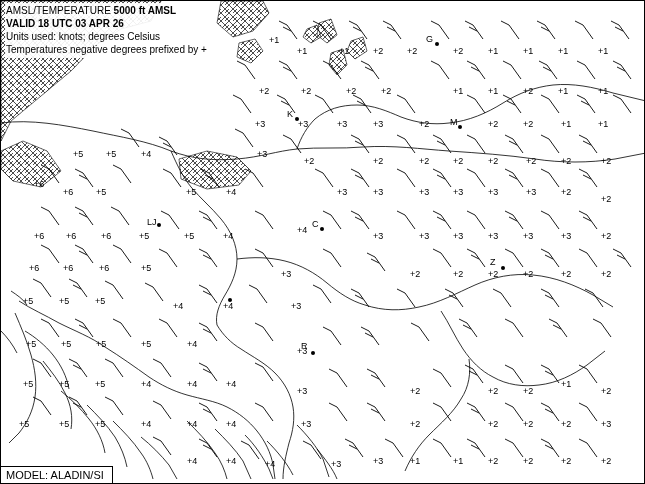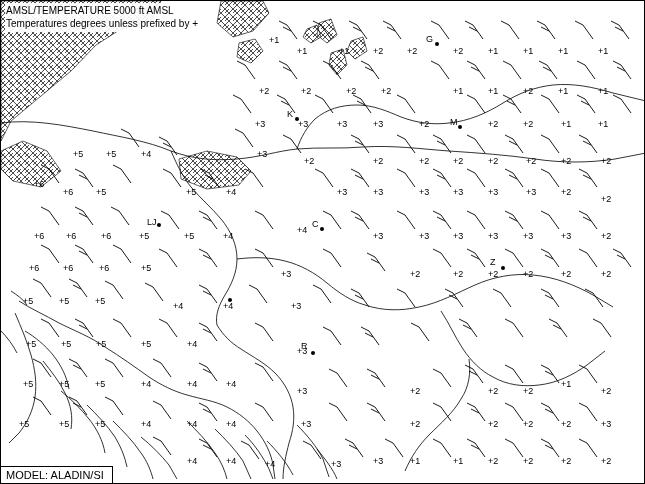--- a/index.html
+++ b/index.html
@@ -30,21 +30,21 @@
     top: 2px;
     font-size: 10px;
     line-height: 13px;
     color: #000;
     background: rgba(255,255,255,0.92);
     padding: 1px 3px 2px 1px;
     z-index: 20;
     white-space: nowrap;
   }
   .hdr div { white-space: nowrap; }
-  .hdr .b { font-weight: normal; }
+  .hdr .b { font-weight: bold; }
   .footer {
     position: absolute;
     left: 0;
     bottom: 0;
     font-size: 11px;
     color: #000;
     background: #fff;
     border-top: 1px solid #000;
     border-right: 1px solid #000;
     padding: 2px 8px 2px 5px;
@@ -784,21 +784,23 @@
         </g>
       <g>
           <path d="M586,442 L596,456"></path>
           <path d="M586,442 L578,438"></path>
         </g>
     </g>
   </svg>
 
   <div class="hdr">
     <div><span>AMSL/TEMPERATURE </span><span class="b">5000 ft AMSL</span></div>
-    <div>Temperatures degrees unless prefixed by +</div>
+    <div class="b">VALID 18 UTC 03 APR 26</div>
+    <div>Units used: knots; degrees Celsius</div>
+    <div>Temperatures negative degrees prefixed by +</div>
   </div>
 
   <div id="temps">
       <div class="temp" style="left: 268px; top: 34px;">+1</div>
       <div class="temp" style="left: 296px; top: 45px;">+1</div>
       <div class="temp" style="left: 338px; top: 45px;">+1</div>
       <div class="temp" style="left: 372px; top: 45px;">+2</div>
       <div class="temp" style="left: 406px; top: 45px;">+2</div>
       <div class="temp" style="left: 452px; top: 45px;">+2</div>
       <div class="temp" style="left: 487px; top: 45px;">+1</div>

